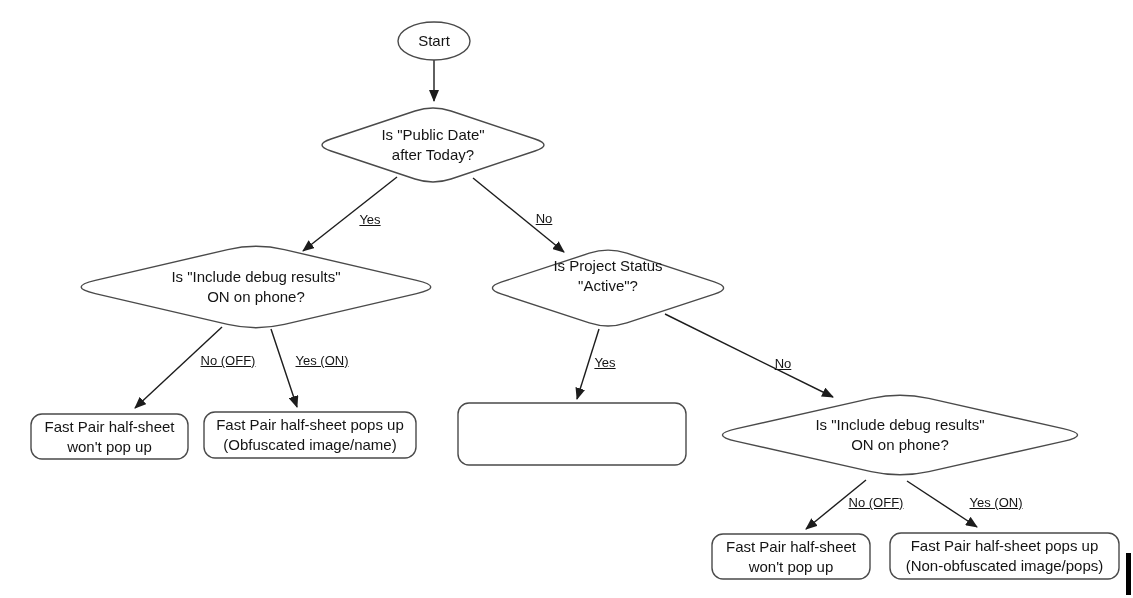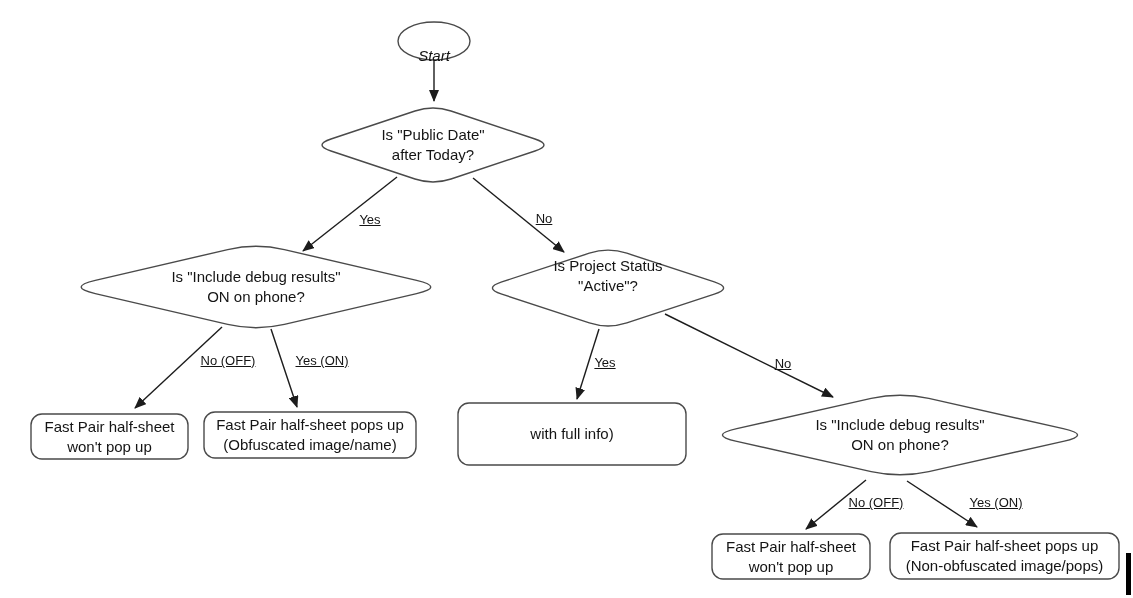--- a/index.html
+++ b/index.html
@@ -64,21 +64,21 @@
     </svg>
   <div id="label-layer">
       <div class="edge-label" style="left: 370px; top: 211px;">Yes</div>
       <div class="edge-label" style="left: 544px; top: 210px;">No</div>
       <div class="edge-label" style="left: 228px; top: 352px;">No (OFF)</div>
       <div class="edge-label" style="left: 322px; top: 352px;">Yes (ON)</div>
       <div class="edge-label" style="left: 605px; top: 354px;">Yes</div>
       <div class="edge-label" style="left: 783px; top: 355px;">No</div>
       <div class="edge-label" style="left: 876px; top: 494px;">No (OFF)</div>
       <div class="edge-label" style="left: 996px; top: 494px;">Yes (ON)</div>
-      <div class="node-label" style="left: 434px; top: 56px; font-style: italic;">
+      <div class="node-label" style="left: 434px; top: 41px;">
         <span>Start</span>
       </div>
       <div class="node-label" style="left: 433px; top: 145px;">
         <span>Is "Public Date"</span>
         <span>after Today?</span>
       </div>
       <div class="node-label" style="left: 256px; top: 287px;">
         <span>Is "Include debug results"</span>
         <span>ON on phone?</span>
       </div>
@@ -92,21 +92,20 @@
       </div>
       <div class="node-label" style="left: 109.5px; top: 436.5px;">
         <span>Fast Pair half-sheet</span>
         <span>won't pop up</span>
       </div>
       <div class="node-label" style="left: 310px; top: 435px;">
         <span>Fast Pair half-sheet pops up</span>
         <span>(Obfuscated image/name)</span>
       </div>
       <div class="node-label" style="left: 572px; top: 434px;">
-        <span>with full info)</span>
       </div>
       <div class="node-label" style="left: 791px; top: 556.5px;">
         <span>Fast Pair half-sheet</span>
         <span>won't pop up</span>
       </div>
       <div class="node-label" style="left: 1004.5px; top: 556px;">
         <span>Fast Pair half-sheet pops up</span>
         <span>(Non-obfuscated image/pops)</span>
       </div>
     </div>

